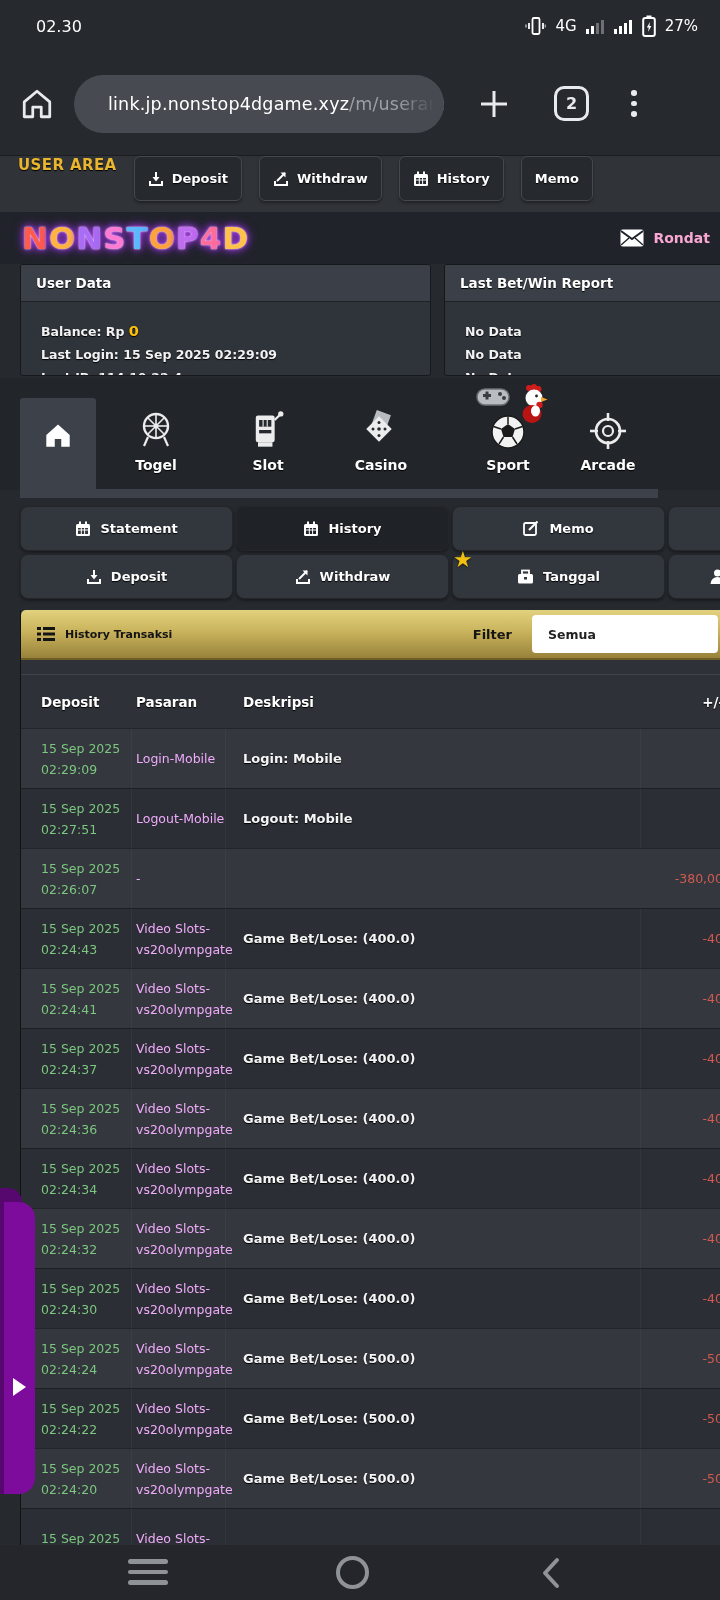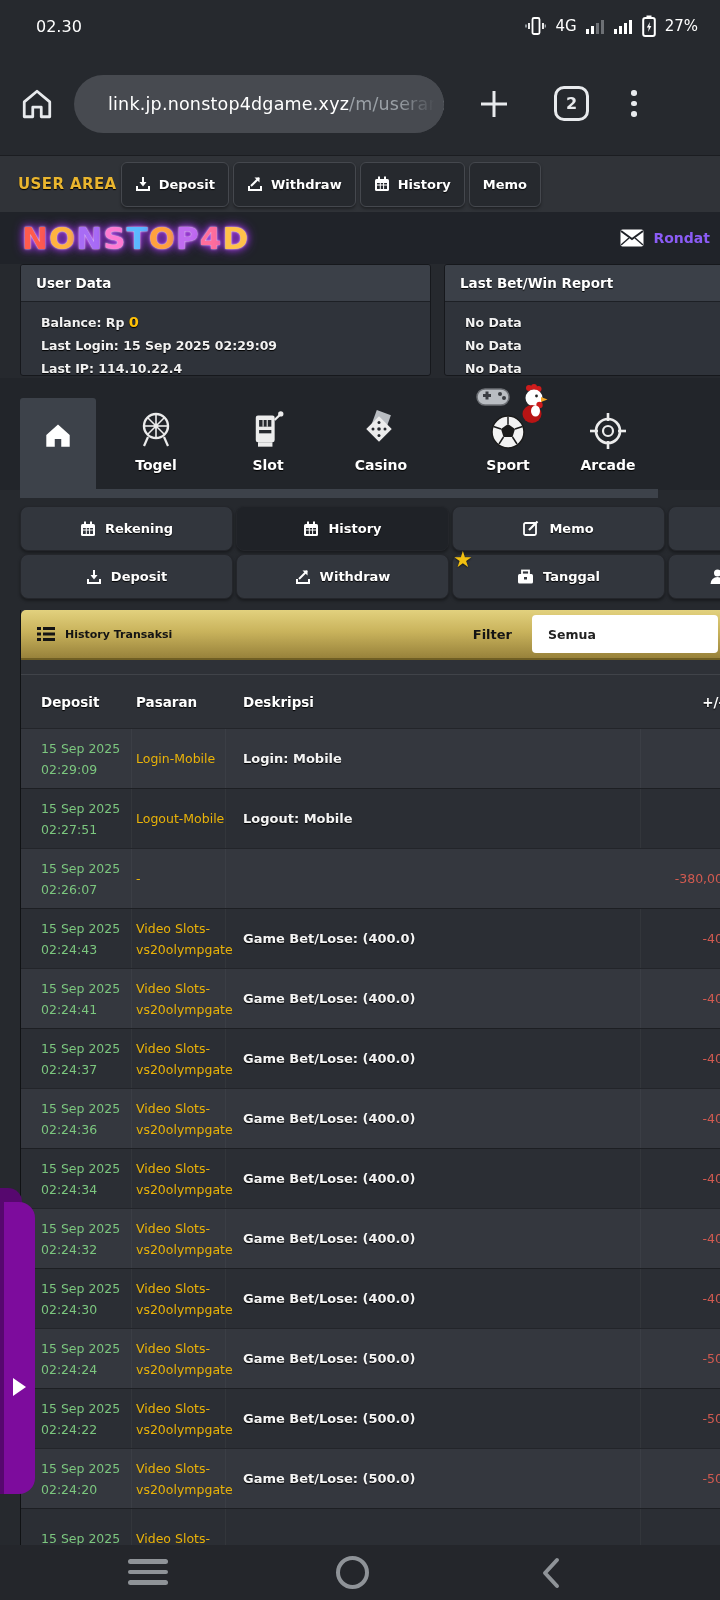--- a/index.html
+++ b/index.html
@@ -25,47 +25,47 @@
   .url-text{margin-left:14px;font-size:17.5px;color:#fff;white-space:nowrap;letter-spacing:.2px}
   .url-path{color:#9aa0a6}
   .plus-btn{margin-left:34px}
   .tab-box{margin-left:44px;width:35px;height:35px;border:3px solid #e8eaed;border-radius:10px;
     display:flex;align-items:center;justify-content:center;color:#e8eaed;font-size:16px;font-weight:bold}
   .kebab{margin-left:42px;display:flex;flex-direction:column;gap:5px}
   .kebab i{width:5.5px;height:5.5px;border-radius:50%;background:#e8eaed}
 
   
   .userarea-bar{position:absolute;top:155px;left:0;right:0;height:57px;background:#303338;
-    display:flex;align-items:center;padding:0 18px;gap:4px;border-top:1px solid #1b1d21}
+    display:flex;padding:0 18px;gap:17px;border-top:1px solid #1b1d21}
   .ua-title{color:#eab62f;font-weight:bold;font-size:15px;letter-spacing:.4px;text-shadow:0 1px 1px #000}
   .ua-btn{height:45px;background:#26292e;border:1px solid #45484e;border-radius:6px;color:#fff;
     font-weight:bold;font-size:13px;display:flex;align-items:center;gap:8px;padding:0 13px;
     box-shadow:0 2px 3px rgba(0,0,0,.35);text-shadow:0 1px 1px #000}
 
   
   .logo-row{position:absolute;top:212px;left:0;right:0;height:52px;background:#202329;
     display:flex;align-items:center;padding:0 22px}
   .logo{font-size:31px;font-weight:bold;letter-spacing:1px;white-space:nowrap}
   .logo span{text-shadow:0 0 2px #fff,0 0 7px #b43df2,0 0 12px #8a2be2}
   .logo span:nth-child(1){color:#ff5b4d}.logo span:nth-child(2){color:#ffb340}
   .logo span:nth-child(3){color:#a86cf5}.logo span:nth-child(4){color:#ff7bd3}
   .logo span:nth-child(5){color:#5bb9ff}.logo span:nth-child(6){color:#ffa23e}
   .logo span:nth-child(7){color:#c06cf0}.logo span:nth-child(8){color:#ff6e9c}
   .logo span:nth-child(9){color:#ffc24a}
-  .notice{margin-left:auto;margin-right:-12px;display:flex;align-items:center;gap:9px;color:#8b5cf6;
+  .notice{margin-left:auto;margin-right:-12px;display:flex;align-items:center;gap:9px;color:#f9a8d4;
     font-weight:bold;font-size:14px;white-space:nowrap}
 
   
   .cards{position:absolute;top:264px;left:20px;display:flex;gap:13px}
   .card{background:#2f333a;border:1px solid #16181c;border-radius:3px;height:112px;overflow:hidden}
   .card.user{width:411px}
   .card.report{width:300px}
   .card-header{height:37px;background:#3b4048;border-bottom:1px solid #1d2025;display:flex;
     align-items:center;padding:0 15px;color:#fff;font-weight:bold;font-size:13.5px;text-shadow:0 1px 1px #000}
-  .card-body{padding:9px 20px 0;color:#f2f2f2;font-size:12.5px;font-weight:bold;line-height:23px;
+  .card-body{padding:18px 20px 0;color:#f2f2f2;font-size:12.5px;font-weight:bold;line-height:23px;
     text-shadow:0 1px 1px #000}
   .bal-val{color:#ffc107;font-size:14.5px}
 
   
   .tabs-bg{position:absolute;top:378px;left:0;right:0;height:112px;background:#22252a}
   .tab-home{position:absolute;left:20px;top:398px;width:76px;height:99px;background:#3d424a;
     border-radius:3px 3px 0 0;display:flex;align-items:flex-start;justify-content:center;padding-top:24px}
   .tab{position:absolute;top:398px;width:112px;height:92px;display:flex;flex-direction:column;
     align-items:center;color:#fff;font-weight:bold;font-size:14px;text-shadow:0 1px 1px #000}
   .tab .ticon{height:52px;display:flex;align-items:flex-end;justify-content:center;position:relative}
@@ -94,21 +94,21 @@
     align-items:center;color:#fff;font-weight:bold;font-size:13.5px;text-shadow:0 1px 1px #000}
   .c-date{width:111px;padding-left:20px}
   .c-pas{width:94px;padding-left:4px}
   .c-desc{width:415px;padding-left:17px}
   .c-amt{flex:1;text-align:right;padding-right:0;margin-right:-4px}
   .t-row{height:60px;display:flex;border-top:1px solid rgba(0,0,0,.32)}
   .t-row.odd{background:#34373e}
   .t-row.even{background:#2b2e34}
   .cell{display:flex;flex-direction:column;justify-content:center;line-height:21px;font-size:12.5px}
   .cell-date{width:111px;padding-left:20px;color:#7cc77f;border-right:1px solid rgba(255,255,255,.04)}
-  .cell-pas{width:94px;padding-left:4px;color:#eab308;border-right:1px solid rgba(255,255,255,.04)}
+  .cell-pas{width:94px;padding-left:4px;color:#f0abfc;border-right:1px solid rgba(255,255,255,.04)}
   .cell-desc{width:415px;padding-left:17px;color:#f5f5f5;font-weight:bold;font-size:13px;
     border-right:1px solid rgba(255,255,255,.04);text-shadow:0 1px 1px #000}
   .cell-amt{flex:1;align-items:flex-end;justify-content:center;padding-right:0;margin-right:-3px;color:#d15a50}
 
   
   .purple-widget{position:absolute;left:0;top:1188px;width:36px;height:308px;z-index:6}
   .pw-back{position:absolute;left:0;top:0;width:22px;height:306px;background:#56086e;
     border-radius:0 14px 14px 0}
   .pw-front{position:absolute;left:4px;top:14px;width:31px;height:292px;background:#7d0c9d;
     border-radius:0 16px 16px 0}
@@ -362,21 +362,21 @@
   <div class="menu-btn" style="left:20px;top:506px">
     <svg width="16" height="16" viewBox="0 0 16 16">
       <rect x="1" y="3" width="14" height="12" rx="1.5" fill="#fff"></rect>
       <rect x="4" y="0.5" width="2" height="4" fill="#fff"></rect>
         <rect x="10" y="0.5" width="2" height="4" fill="#fff"></rect>
       <rect x="3" y="7" width="10" height="6" fill="#32363d"></rect>
       <line x1="3" y1="9" x2="13" y2="9" stroke="#fff" stroke-width="1"></line>
       <line x1="6.3" y1="7" x2="6.3" y2="13" stroke="#fff" stroke-width="1"></line>
       <line x1="9.6" y1="7" x2="9.6" y2="13" stroke="#fff" stroke-width="1"></line>
     </svg>
-    <span>Rekening</span>
+    <span>Statement</span>
   </div>
   <div class="menu-btn active" style="left:236px;top:506px">
     <svg width="16" height="16" viewBox="0 0 16 16">
       <rect x="1" y="3" width="14" height="12" rx="1.5" fill="#fff"></rect>
       <rect x="4" y="0.5" width="2" height="4" fill="#fff"></rect>
         <rect x="10" y="0.5" width="2" height="4" fill="#fff"></rect>
       <rect x="3" y="7" width="10" height="6" fill="#1f2227"></rect>
       <line x1="3" y1="9" x2="13" y2="9" stroke="#fff" stroke-width="1"></line>
       <line x1="6.3" y1="7" x2="6.3" y2="13" stroke="#fff" stroke-width="1"></line>
       <line x1="9.6" y1="7" x2="9.6" y2="13" stroke="#fff" stroke-width="1"></line>

